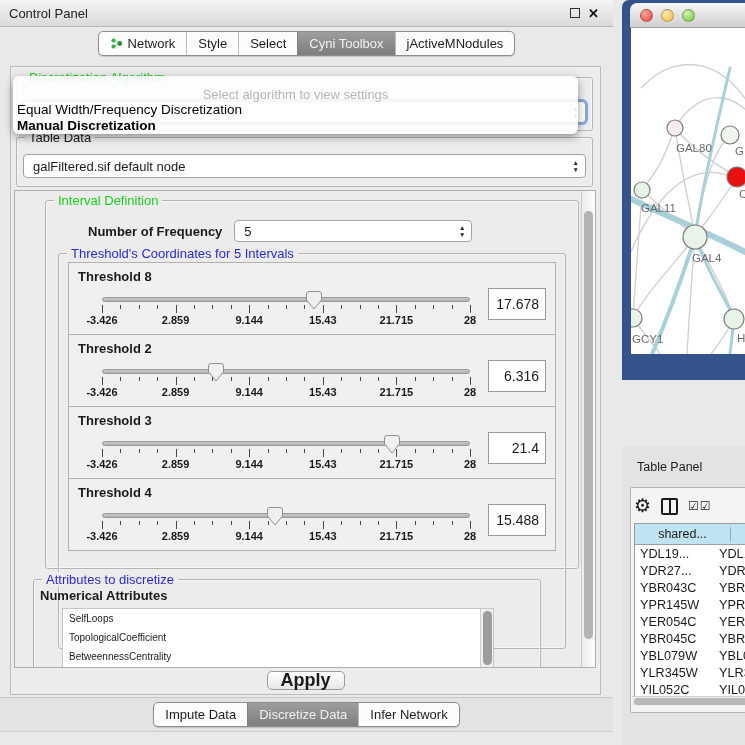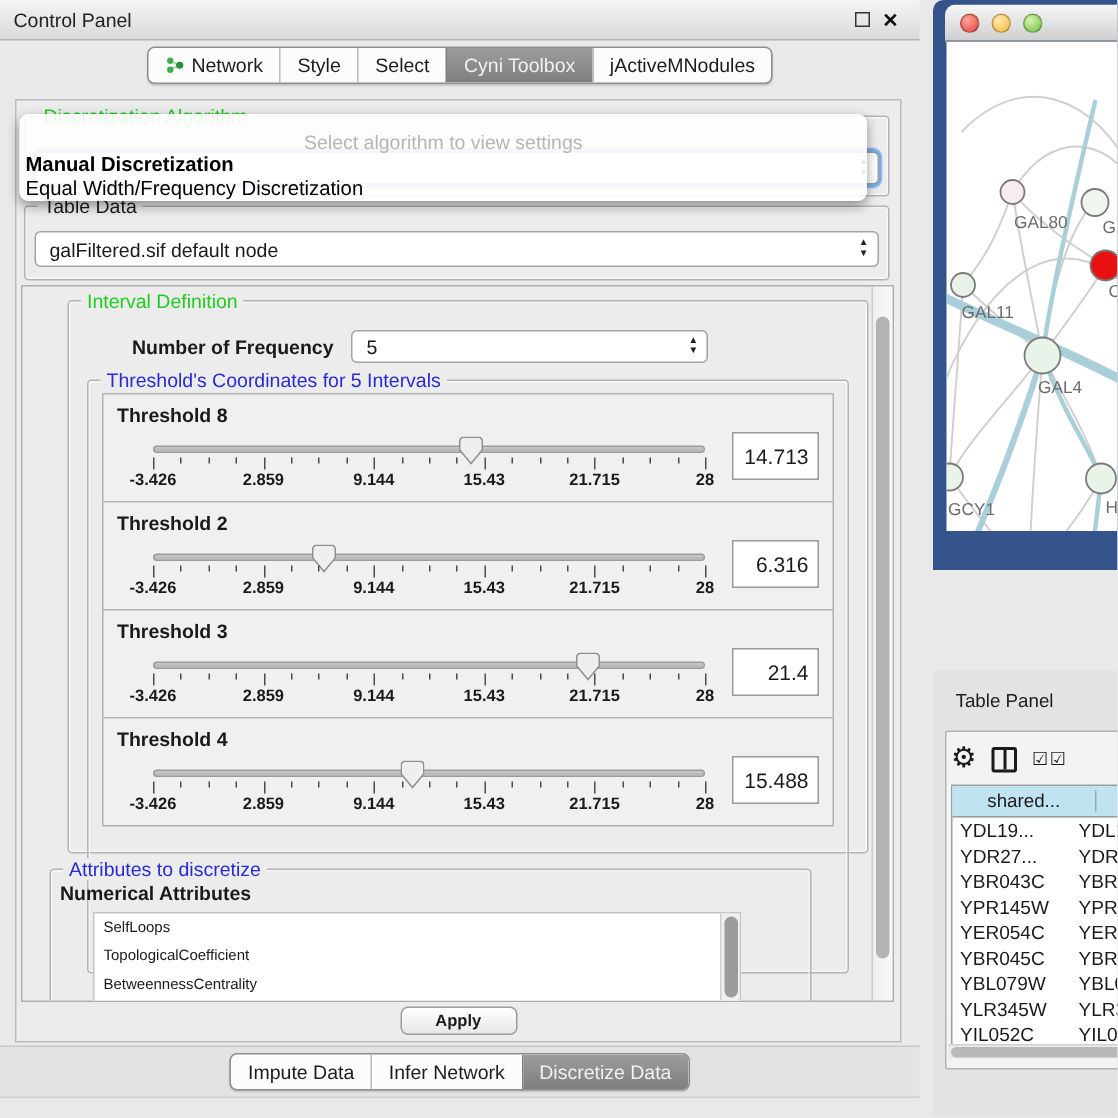--- a/index.html
+++ b/index.html
@@ -108,21 +108,21 @@
   .attrs-sub { position:absolute; left:6px; top:8px; font-weight:700; font-size:13px; }
   #attr-list { position:absolute; left:28px; top:28px; width:432px; height:62px;
                background:#fff; border:1px solid #c6c6c6; overflow:hidden; }
   #attr-list .item { font-size:10px; line-height:19px; padding-left:6px; }
   .list-scroll { position:absolute; right:0; top:0; bottom:0; width:13px; background:#efefef; border-left:1px solid #cfcfcf; }
   .list-scroll .vthumb { position:absolute; left:2px; width:9px; top:2px; height:54px; background:#9c9c9c; border-radius:5px; }
 
   #apply-btn {
     position:absolute; left:50%; top:604px; transform:translateX(-50%);
     width:78px; height:19px; background:linear-gradient(#ffffff,#e7e7e7);
-    border:1px solid #9c9c9c; border-radius:5px; font-size:11px; font-weight:600;
+    border:1px solid #9c9c9c; border-radius:5px; font-size:18px; font-weight:600;
     display:flex; align-items:center; justify-content:center;
   }
 
   #cp-bottom {
     position:absolute; left:0; top:697px; width:613px; height:35px;
     background:#e3e3e3; border-top:1px solid #c8c8c8; border-bottom:1px solid #cdcdcd;
     display:flex; justify-content:center; align-items:center;
   }
 
   
@@ -208,22 +208,22 @@
       <div class="combo" id="algo-combo">
         <span class="stepper">
             <span>▲</span>
             <span>▼</span>
           </span>
       </div>
     </div>
 
     <div id="algo-popup">
       <div class="popup-hint">Select algorithm to view settings</div>
+      <div class="popup-opt">Equal Width/Frequency Discretization</div>
       <div class="popup-opt bold">Manual Discretization</div>
-      <div class="popup-opt">Equal Width/Frequency Discretization</div>
     </div>
 
     <div class="groupbox" id="tabledata-group">
       <span class="group-title gt-dark">Table Data</span>
       <div class="combo" id="tabledata-combo">
         <span>galFiltered.sif default node</span>
         <span class="stepper">
             <span>▲</span>
             <span>▼</span>
           </span>
@@ -283,21 +283,21 @@
                     </div>
         <div class="tick-labels">
                       <span style="left: 0%;">-3.426</span>
                       <span style="left: 20%;">2.859</span>
                       <span style="left: 40%;">9.144</span>
                       <span style="left: 60%;">15.43</span>
                       <span style="left: 80%;">21.715</span>
                       <span style="left: 100%;">28</span>
                     </div>
       </div>
-      <div class="value-box">14.713</div>
+      <div class="value-box">17.678</div>
     </div>
   </div>
 
   <div class="th-row">
     <div class="th-label">Threshold 2</div>
     <div class="slider-line">
       <div class="slider-wrap">
         <div class="track">
           <svg class="thumb" viewBox="0 0 16 19" style="left: calc(30.9998% - 8px);">
             <path d="M3 0.5 h10 a2.5 2.5 0 0 1 2.5 2.5 v6 l-7.5 9 l-7.5 -9 v-6 a2.5 2.5 0 0 1 2.5 -2.5 z" fill="#efefef" stroke="#8f8f8f"></path>
@@ -453,25 +453,25 @@
     </div>
 
     <div id="apply-btn">Apply</div>
   </div>
 
   <div id="cp-bottom">
     <div class="seg-control">
       <div class="seg">
           <span>Impute Data</span>
         </div>
+      <div class="seg selected">
+          <span>Discretize Data</span>
+        </div>
       <div class="seg">
           <span>Infer Network</span>
-        </div>
-      <div class="seg selected">
-          <span>Discretize Data</span>
         </div>
     </div>
   </div>
 </div>
 
 <div id="network-window">
   <div class="nw-titlebar">
     <span class="light red"></span>
     <span class="light yellow"></span>
     <span class="light green"></span>

